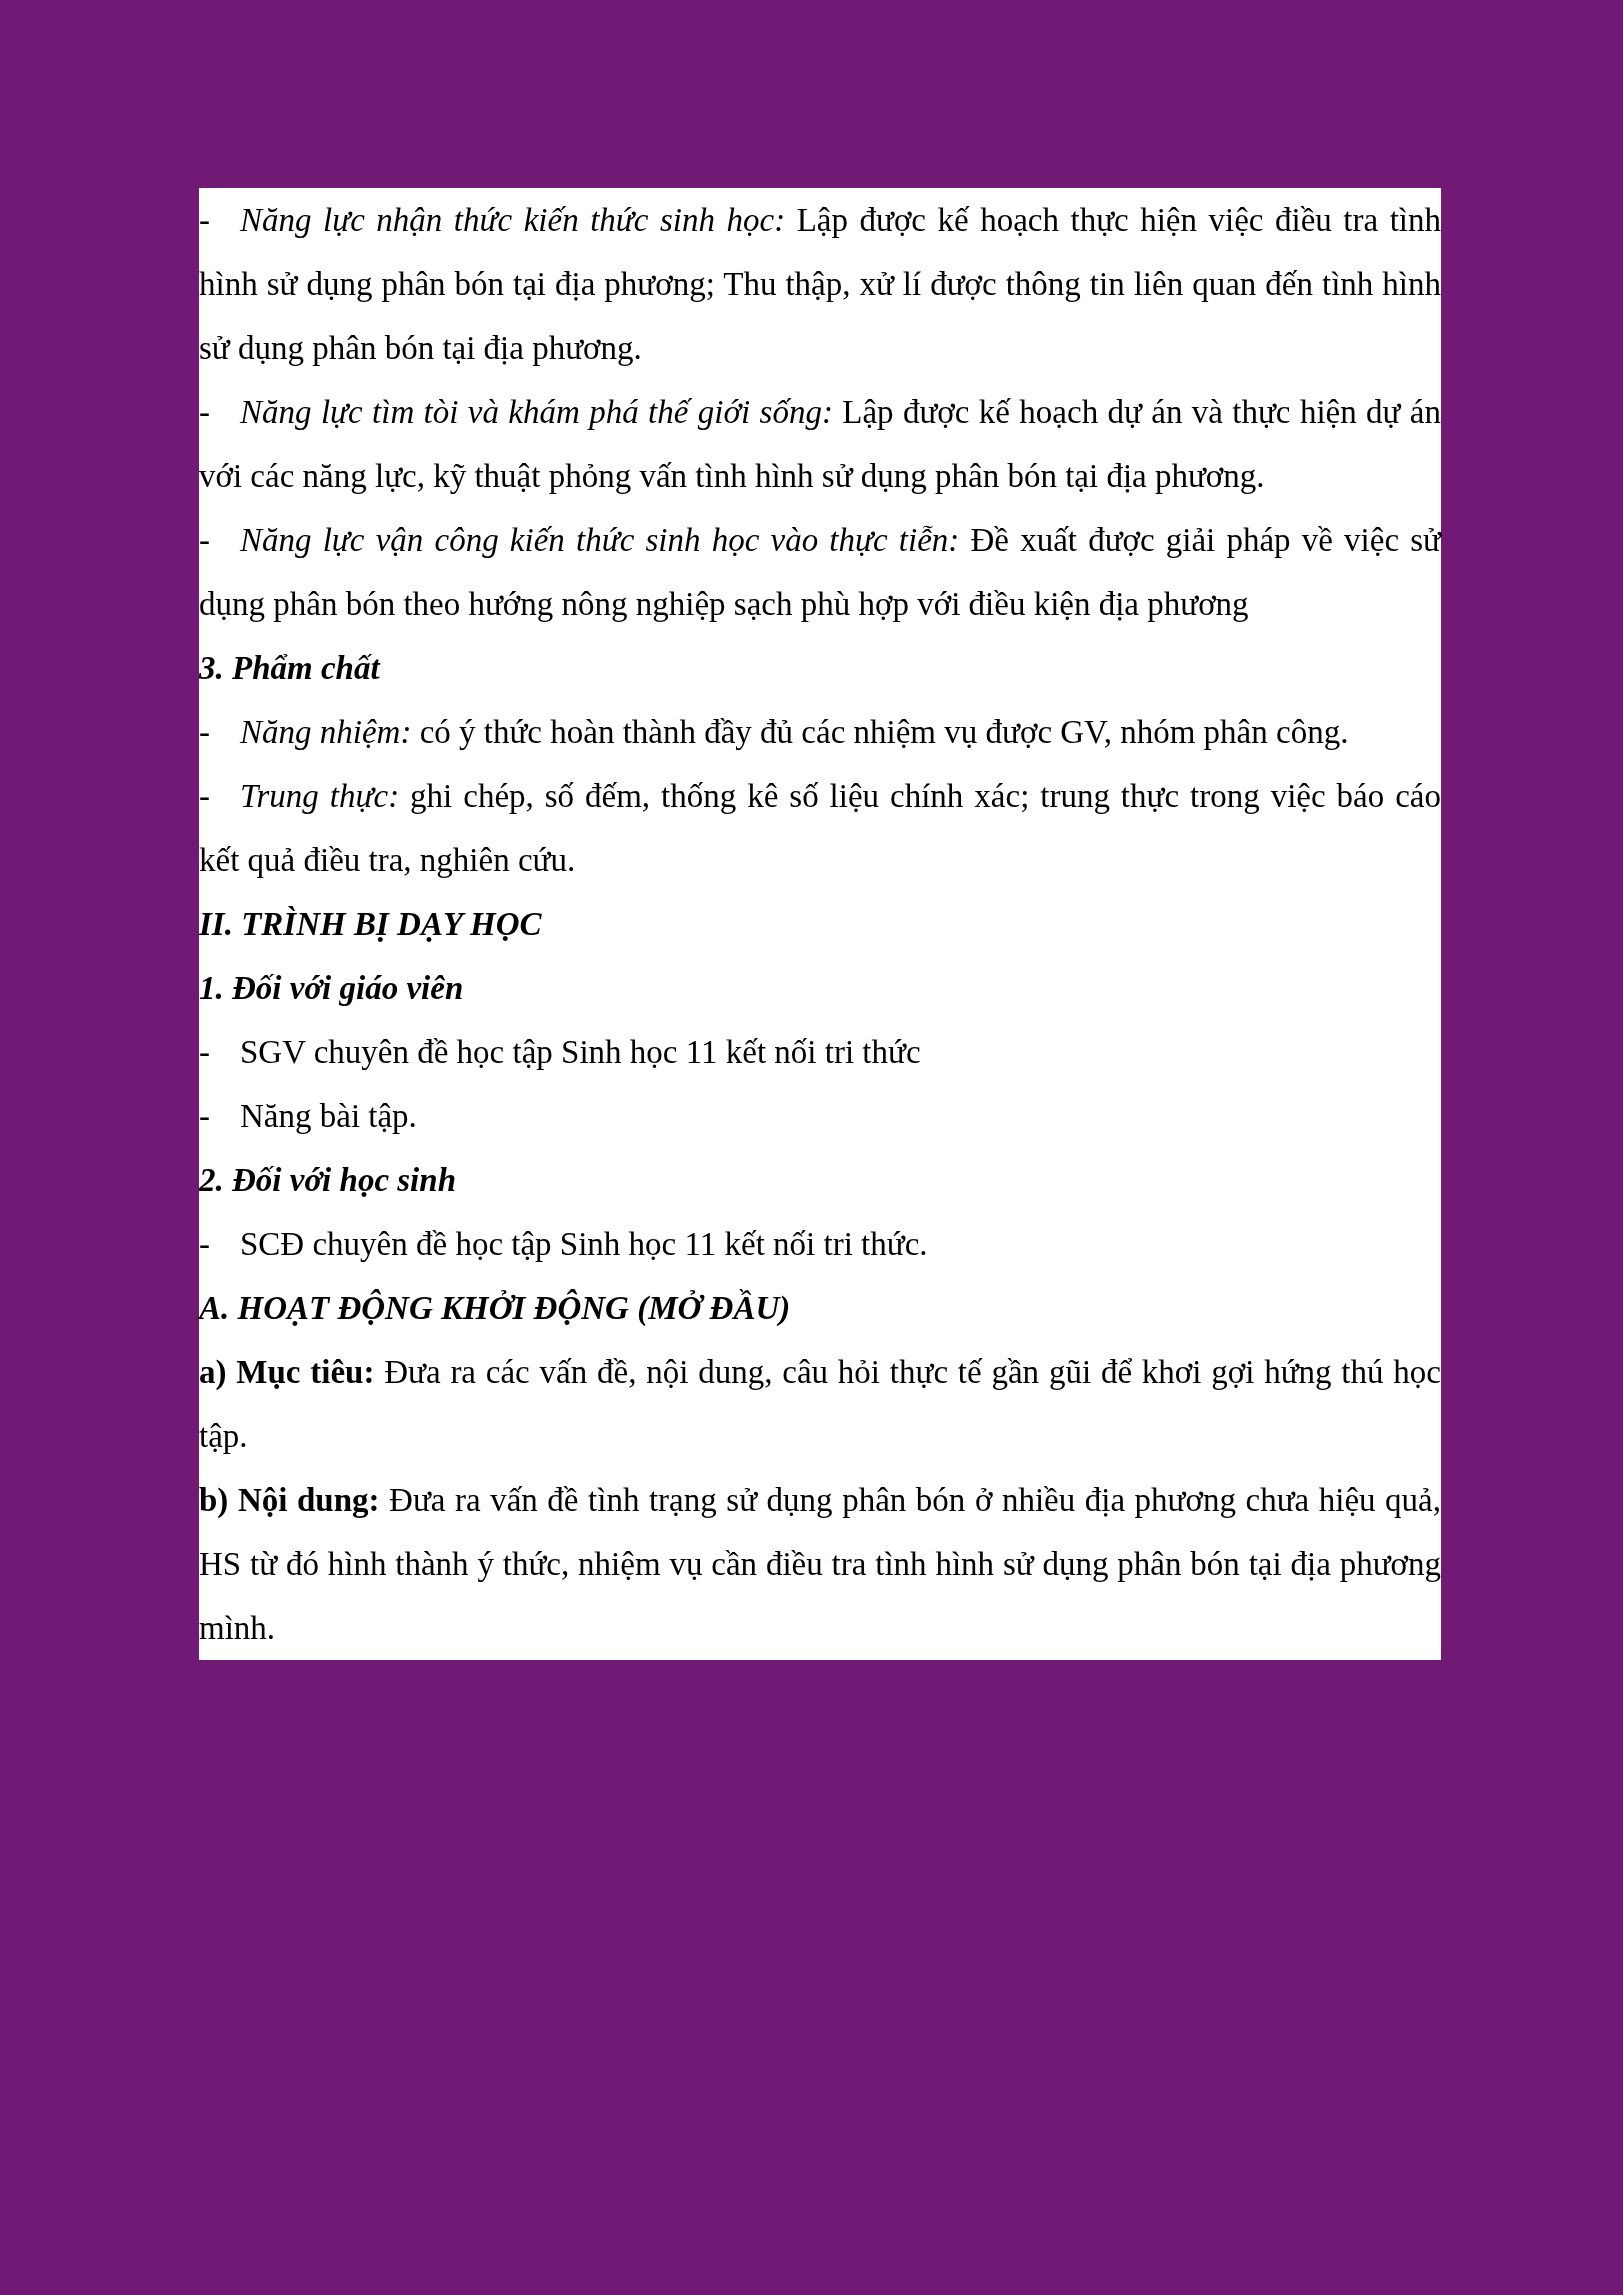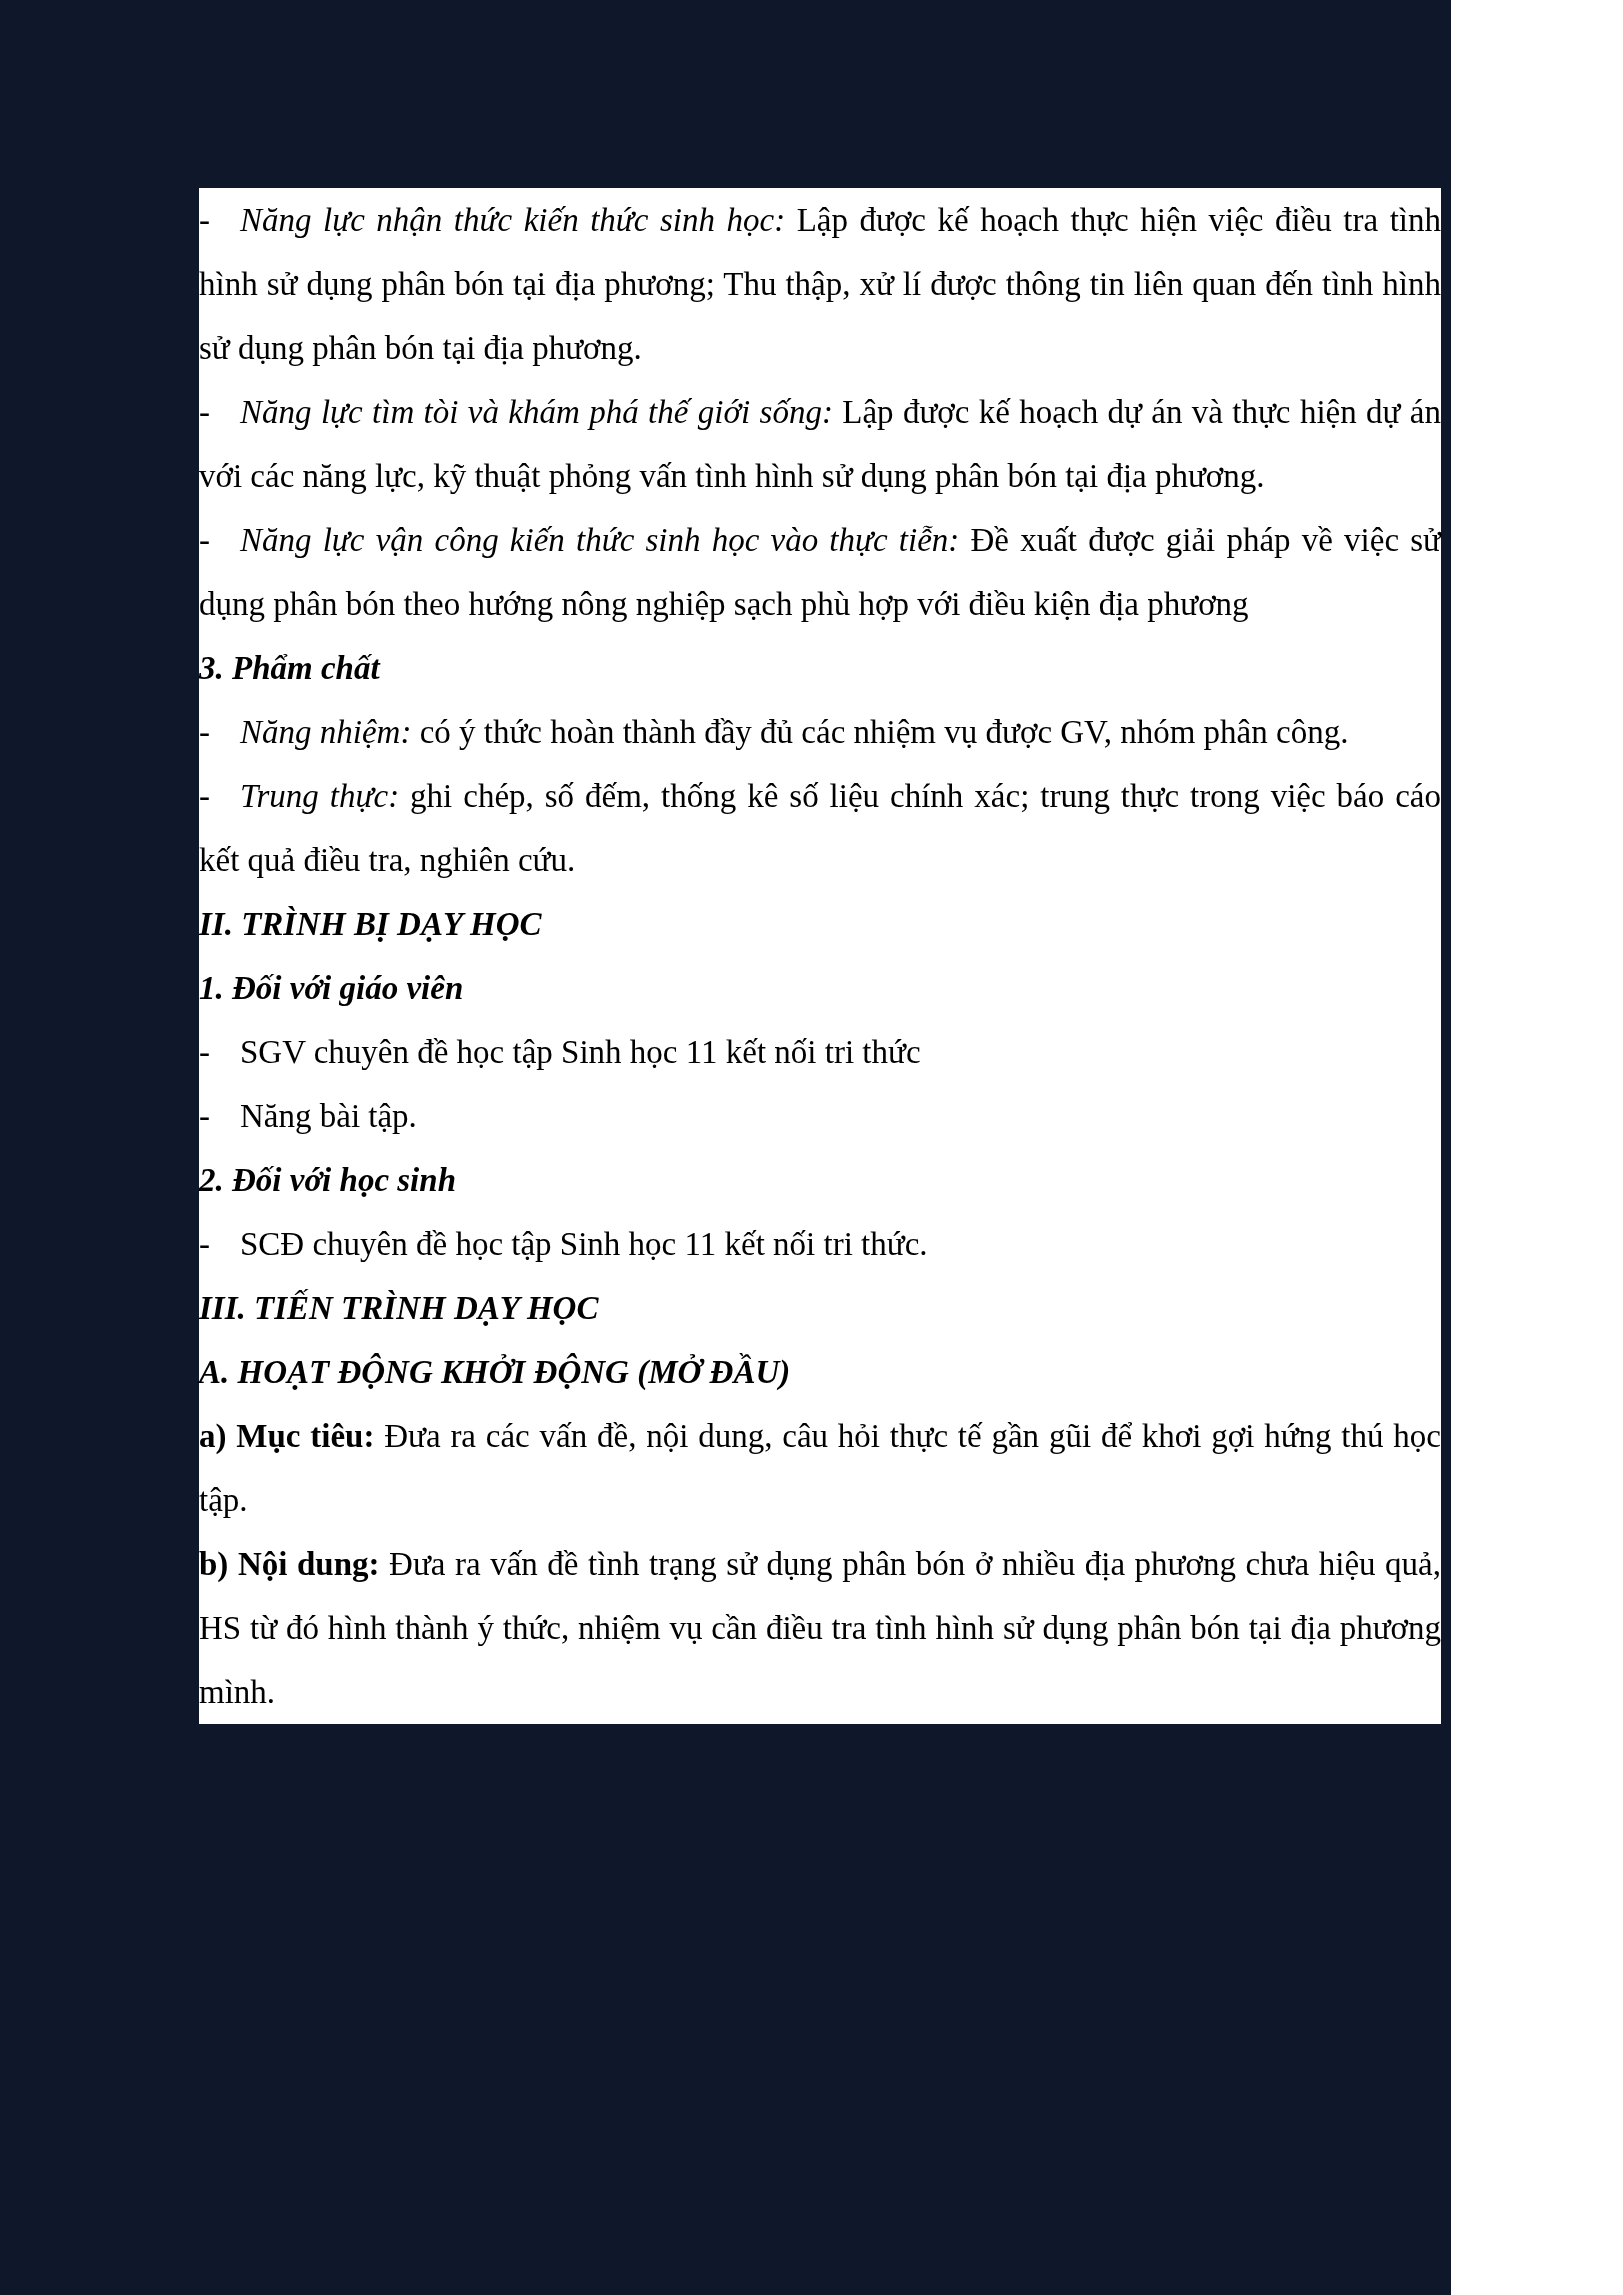--- a/index.html
+++ b/index.html
@@ -12,23 +12,23 @@
     background: #ffffff;
     color: #000000;
     font-family: "Liberation Serif", "DejaVu Serif", serif;
     position: relative;
     overflow: hidden;
   }
   .page {
     position: absolute;
     left: 0;
     top: 0;
-    width: 1451px;
+    width: 1623px;
     height: 2295px;
-    background: #0f172a;
+    background: #701a75;
   }
   .page-content {
     position: absolute;
     left: 199px;
     top: 188px;
     width: 1242px;
     font-size: 33px;
     line-height: 64px;
     text-align: justify;
   }
@@ -58,19 +58,18 @@
       <p class="list"><span class="marker">-</span><span class="run-i ">Năng lực vận công kiến thức sinh học vào thực tiễn:</span><span class=""> Đề xuất được giải pháp về việc sử dụng phân bón theo hướng nông nghiệp sạch phù hợp với điều kiện địa phương</span></p>
       <p class="heading"><span class="run-b">3. Phẩm chất</span></p>
       <p class="list"><span class="marker">-</span><span class="run-i ">Năng nhiệm:</span><span class=""> có ý thức hoàn thành đầy đủ các nhiệm vụ được GV, nhóm phân công.</span></p>
       <p class="list"><span class="marker">-</span><span class="run-i ">Trung thực:</span><span class=""> ghi chép, số đếm, thống kê số liệu chính xác; trung thực trong việc báo cáo kết quả điều tra, nghiên cứu.</span></p>
       <p class="heading"><span class="run-b">II. TRÌNH BỊ DẠY HỌC</span></p>
       <p class="heading"><span class="run-b">1. Đối với giáo viên</span></p>
       <p class="list"><span class="marker">-</span><span class="">SGV chuyên đề học tập Sinh học 11 kết nối tri thức</span></p>
       <p class="list"><span class="marker">-</span><span class="">Năng bài tập.</span></p>
       <p class="heading"><span class="run-b">2. Đối với học sinh</span></p>
       <p class="list"><span class="marker">-</span><span class="">SCĐ chuyên đề học tập Sinh học 11 kết nối tri thức.</span></p>
-      <p class="heading"><span class="run-b">III. TIẾN TRÌNH DẠY HỌC</span></p>
       <p class="heading"><span class="run-b">A. HOẠT ĐỘNG KHỞI ĐỘNG (MỞ ĐẦU)</span></p>
       <p class="para"><span class="run-b">a) Mục tiêu:</span><span class=""> Đưa ra các vấn đề, nội dung, câu hỏi thực tế gần gũi để khơi gợi hứng thú học tập.</span></p>
       <p class="para"><span class="run-b">b) Nội dung:</span><span class=""> Đưa ra vấn đề tình trạng sử dụng phân bón ở nhiều địa phương chưa hiệu quả, HS từ đó hình thành ý thức, nhiệm vụ cần điều tra tình hình sử dụng phân bón tại địa phương mình.</span></p>
     </div>
 </div>
 
 
 </body></html>

